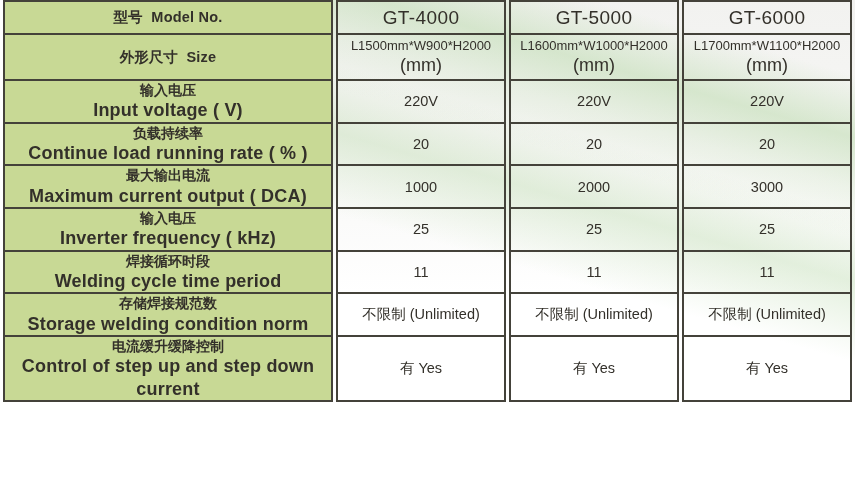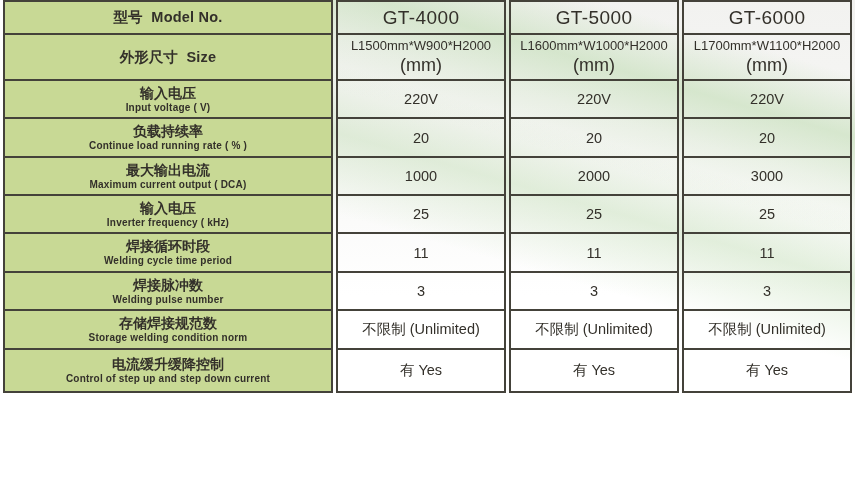--- a/index.html
+++ b/index.html
@@ -67,21 +67,21 @@
   tr:nth-child(5)  td { height: 38px; }
   tr:nth-child(6)  td { height: 38px; }
   tr:nth-child(7)  td { height: 39px; }
   tr:nth-child(8)  td { height: 38px; }
   tr:nth-child(9)  td { height: 39px; }
   tr:nth-child(10) td { height: 43px; }
   tr:nth-child(11) td { height: 43px; }
   tr:nth-child(12) td { height: 40px; }
 
   .zh { font-weight: bold; font-size: 14px; display: block; line-height: 1.3; }
-  .en { font-weight: bold; font-size: 10px; display: block; line-height: 1.25; letter-spacing: 0.2px; }
+  .en { font-weight: bold; font-size: 18px; display: block; line-height: 1.25; letter-spacing: 0.2px; }
   td.one-line .zh, td.one-line .en { display: inline; font-size: 14.5px; }
   td.one-line .en { margin-left: 0.3em; }
 
   td.data { font-size: 14.5px; }
   td.model-cell { font-size: 19px; letter-spacing: 0.4px; }
   .dim  { display: block; font-size: 13px; line-height: 1.3; text-align: center; }
   .unit { display: block; font-size: 18px; line-height: 1.2; }
 </style>
 </head>
 <body>
@@ -171,29 +171,20 @@
       <tr>
         <td class="label">
           <span class="zh">焊接循环时段</span>
           <span class="en">Welding cycle time period</span>
         </td>
         <td class="data">11</td>
         <td class="data">11</td>
         <td class="data">11</td>
       </tr>
 
-      <tr>
-        <td class="label">
-          <span class="zh">焊接脉冲数</span>
-          <span class="en">Welding pulse number</span>
-        </td>
-        <td class="data">3</td>
-        <td class="data">3</td>
-        <td class="data">3</td>
-      </tr>
 
       <tr>
         <td class="label">
           <span class="zh">存储焊接规范数</span>
           <span class="en">Storage welding condition norm</span>
         </td>
         <td class="data">不限制 (Unlimited)</td>
         <td class="data">不限制 (Unlimited)</td>
         <td class="data">不限制 (Unlimited)</td>
       </tr>

